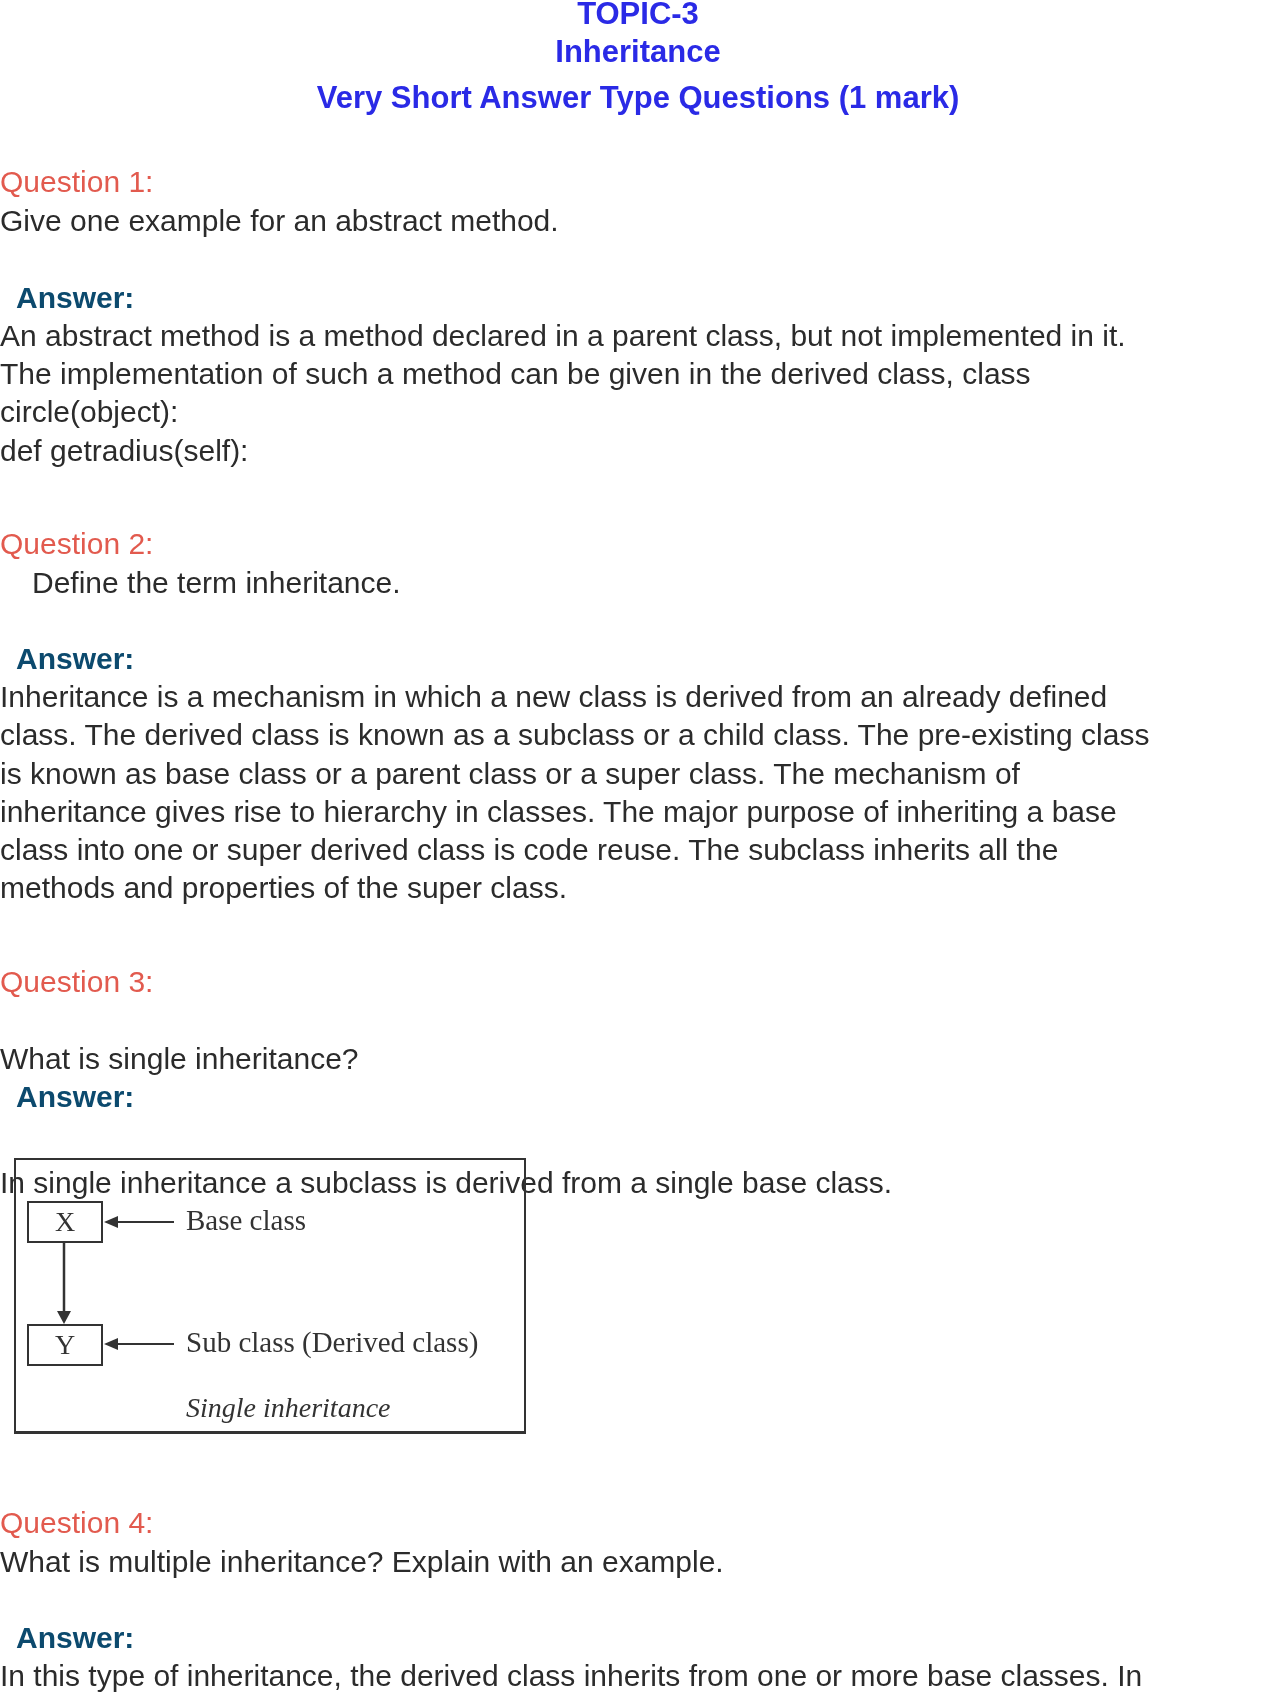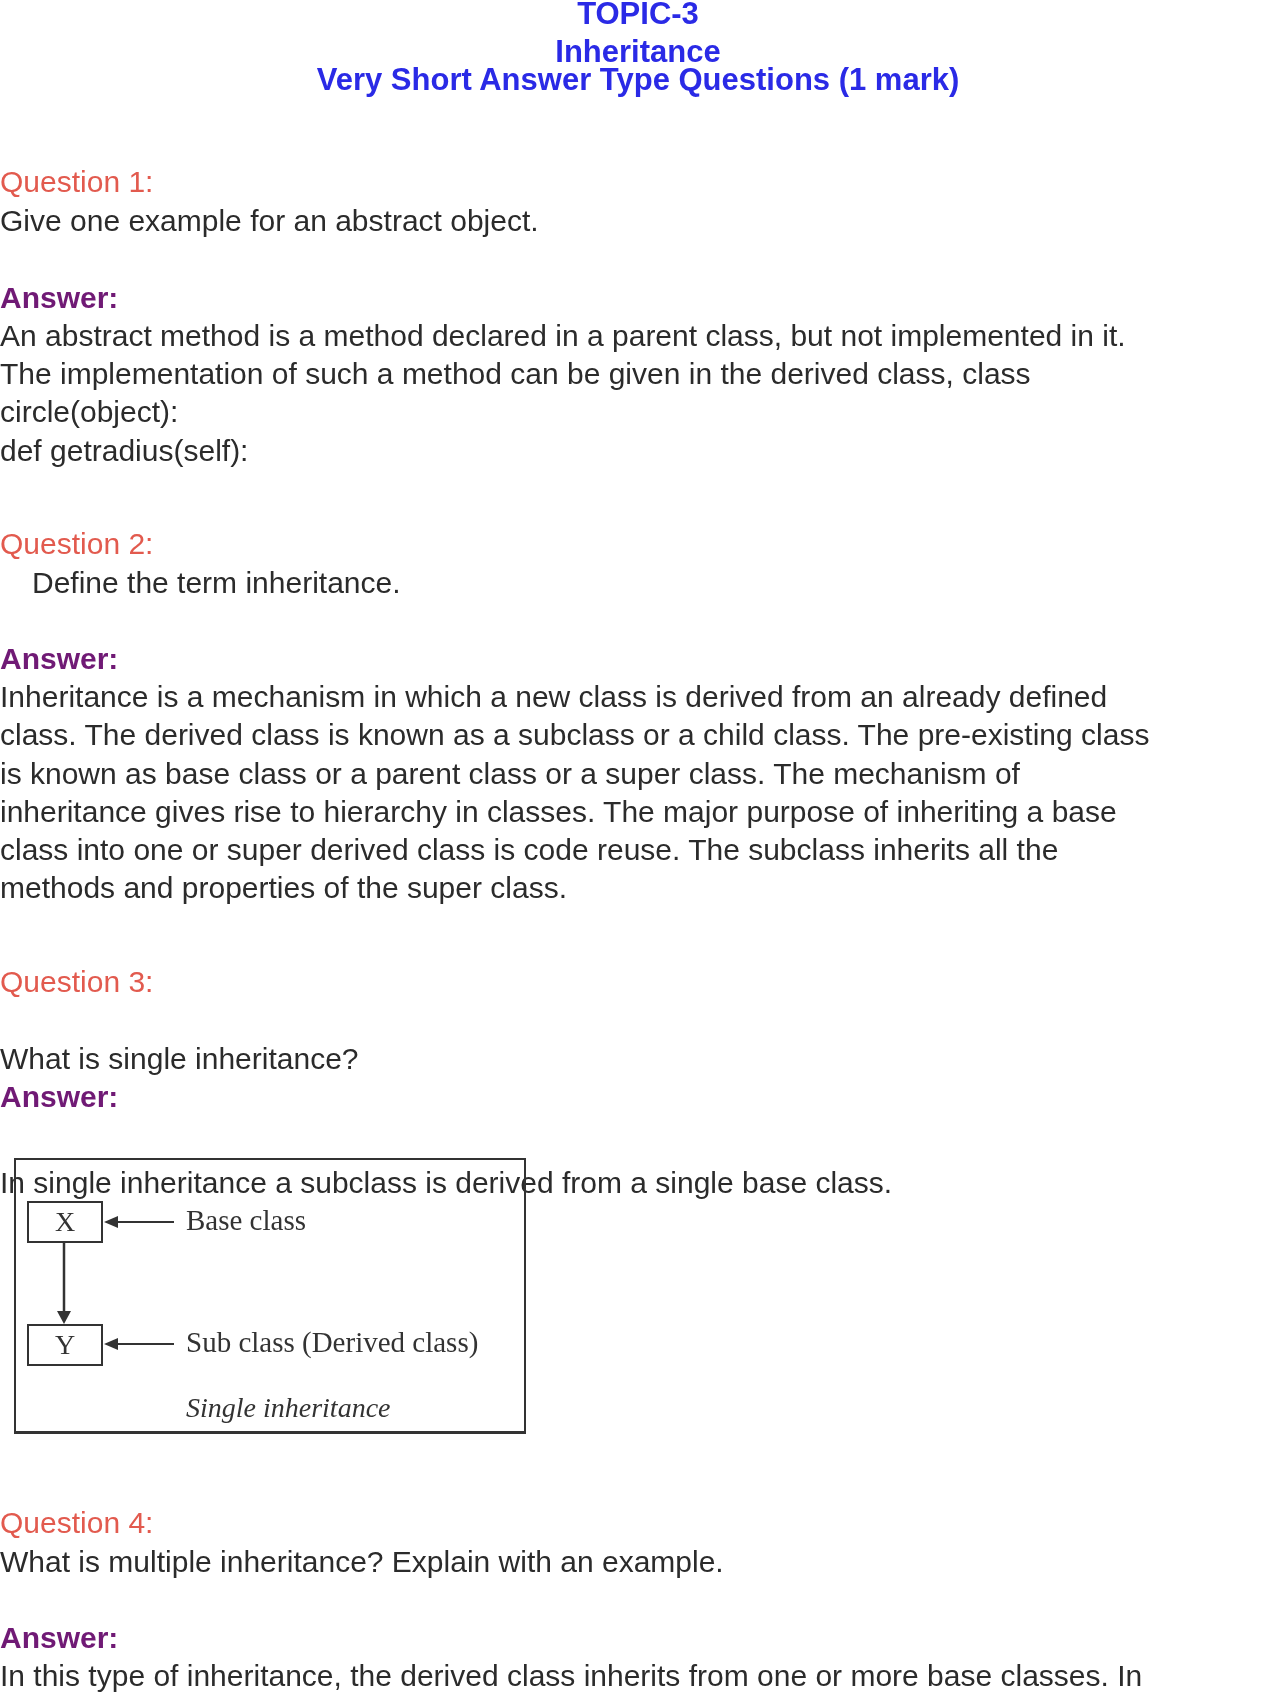--- a/index.html
+++ b/index.html
@@ -1,38 +1,38 @@
 <!DOCTYPE html>
 <html><head>
 <meta charset="utf-8">
 <style>
   html, body { margin:0; padding:0; background:#ffffff; }
   body { width:1276px; height:1695px; position:relative; overflow:hidden;
          font-family:"Liberation Sans", sans-serif; color:#2b2b2b; }
   .hdr { position:absolute; left:0; width:1276px; text-align:center;
          font-weight:bold; color:#2a2ae6; font-size:31px; line-height:38px; }
   .qlabel { position:absolute; left:0; font-size:30px; font-weight:normal; color:#e25a4e; line-height:38px; }
-  .alabel { position:absolute; left:0; font-size:30px; font-weight:bold; color:#701a75; line-height:38px; }
+  .alabel { position:absolute; left:0; font-size:30px; font-weight:bold; color:#0c4a6e; line-height:38px;padding-left:16px; }
   .txt { position:absolute; left:0; font-size:30px; line-height:38.3px; color:#2b2b2b; white-space:pre; }
   .diagram { position:absolute; left:14px; top:1158px; width:512px; height:276px;
              border:2px solid #333; border-bottom-width:3px; box-sizing:border-box; }
   .box { position:absolute; width:76px; height:42px; border:2px solid #333; box-sizing:border-box;
          font-family:"Liberation Serif", serif; font-size:28px; text-align:center; line-height:38px; color:#333; }
   .dlabel { position:absolute; font-family:"Liberation Serif", serif; font-size:29px; color:#333; white-space:nowrap; }
   .caption { position:absolute; font-family:"Liberation Serif", serif; font-style:italic; font-size:28px; color:#333; }
 </style>
 </head>
 <body>
 
 <div class="hdr" style="top:-5px;">TOPIC-3</div>
 <div class="hdr" style="top:33px;">Inheritance</div>
-<div class="hdr" style="top:61px;text-align:center;">Very Short Answer Type Questions (1 mark)</div>
+<div class="hdr" style="top:79px;text-align:center;">Very Short Answer Type Questions (1 mark)</div>
 
 <div class="qlabel" style="top:163px;">Question 1:</div>
-<div class="txt" style="top:202px;">Give one example for an abstract object.</div>
+<div class="txt" style="top:202px;">Give one example for an abstract method.</div>
 <div class="alabel" style="top:279px;">Answer:</div>
 <div class="txt" style="top:317px;">An abstract method is a method declared in a parent class, but not implemented in it.</div>
 <div class="txt" style="top:355px;">The implementation of such a method can be given in the derived class, class</div>
 <div class="txt" style="top:393px;">circle(object):</div>
 <div class="txt" style="top:432px;">def getradius(self):</div>
 
 <div class="qlabel" style="top:525px;">Question 2:</div>
 <div class="txt" style="top:564px;padding-left:32px;">Define the term inheritance.</div>
 <div class="alabel" style="top:640px;">Answer:</div>
 <div class="txt" style="top:678px;">Inheritance is a mechanism in which a new class is derived from an already defined</div>

